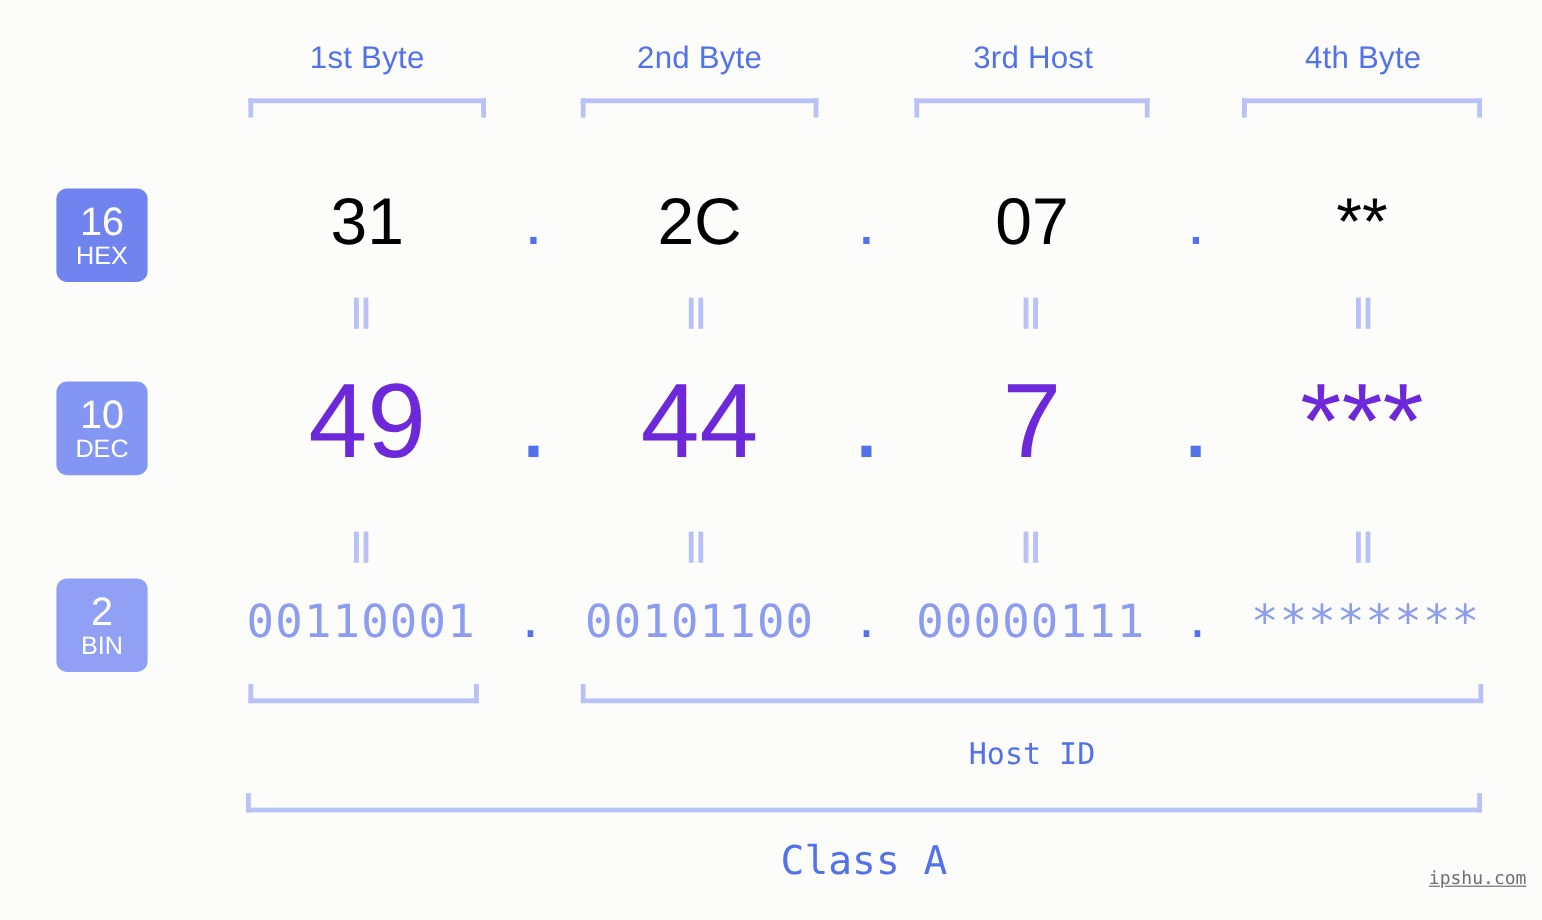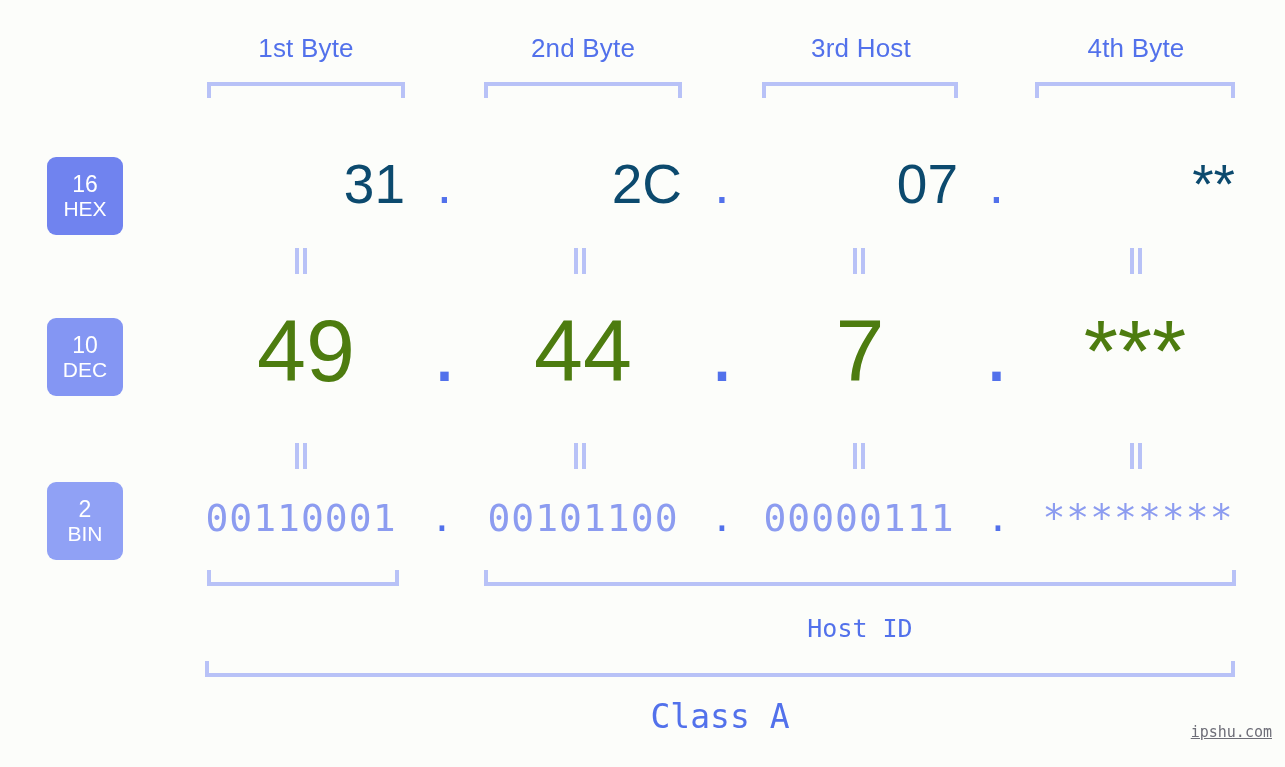--- a/index.html
+++ b/index.html
@@ -58,21 +58,21 @@
     height: 78px;
     border-radius: 9px;
     display: flex;
     flex-direction: column;
     align-items: center;
     justify-content: center;
     color: #ffffff;
     line-height: 1;
   }
   .badge .num {
-    font-size: 23px;
+    font-size: 33px;
     font-weight: 400;
     letter-spacing: 0px;
   }
   .badge .base {
     font-size: 21px;
     font-weight: 400;
     margin-top: 2px;
   }
   .badge-hex { background: #7083ef; top: 157px; }
   .badge-dec { background: #8496f3; top: 318px; }
@@ -82,36 +82,35 @@
   .val {
     position: absolute;
     text-align: center;
     white-space: nowrap;
     line-height: 1;
   }
 
   .hex-val {
     font-family: "Liberation Sans", sans-serif;
     font-size: 55px;
-    color: #0c4a6e;
+    color: #000000;
     top: 157px;
-    text-align: right;
   }
   .hex-dot {
     font-family: "Liberation Sans", sans-serif;
     font-size: 55px;
     color: #5271eb;
     top: 157px;
     text-align: center;
   }
 
   .dec-val {
     font-family: "Liberation Sans", sans-serif;
     font-size: 88px;
-    color: #4d7c0f;
+    color: #6d28d9;
     top: 307px;
   }
   .dec-dot {
     font-family: "Liberation Sans", sans-serif;
     font-size: 88px;
     color: #5271eb;
     top: 307px;
     text-align: center;
   }
 

